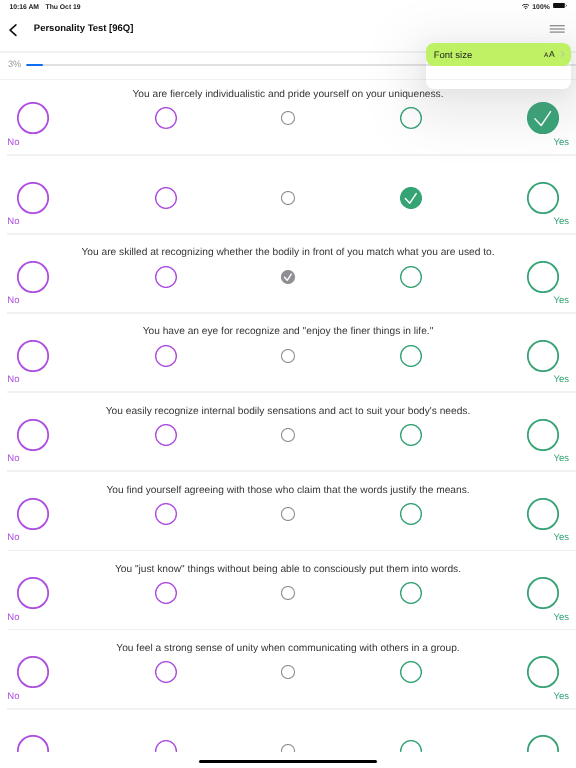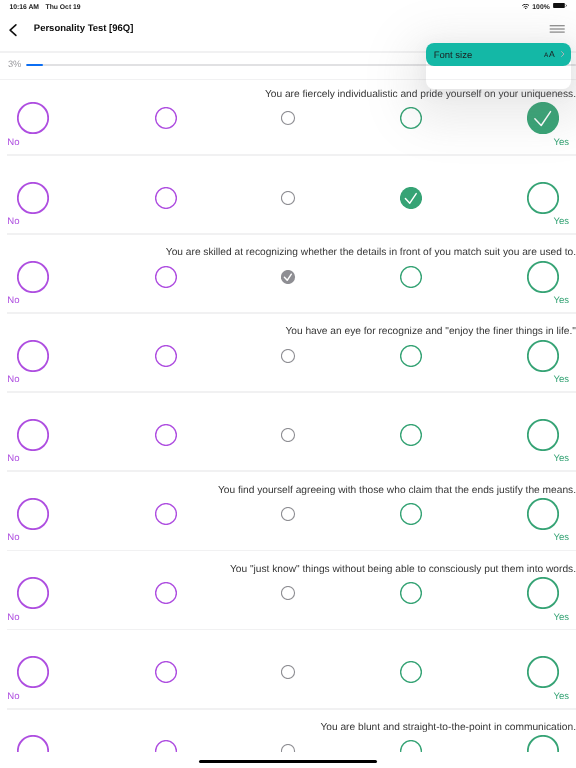--- a/index.html
+++ b/index.html
@@ -24,35 +24,35 @@
   
   .progress-row { position:absolute; top:58px; left:0; width:576px; height:20px; display:flex; align-items:center; }
   .pct { position:absolute; left:7.9px; top:-0.9px; font-size:9.3px; line-height:14px; color:#9a9a9e; }
   .bar { position:absolute; left:26.1px; top:5.7px; right:0px; height:2.7px; background:#e8e8e8; border-radius:2px; overflow:hidden;}
   .bar > i { display:block; height:2.7px; background:#1a73e8; border-radius:2px; }
   .hairline { position:absolute; left:0; width:576px; height:1.6px; background:#f1f1f2; }
 
   
   .content { position:absolute; top:76.2px; left:0; width:576px; height:675.8px; overflow:hidden; }
   .qrow { position:relative; width:576px; height:79.14px; }
-  .qtext { position:absolute; top:12.9px; left:0; width:576px; text-align:right; font-size:10.2px; line-height:12px; color:#353535; }
+  .qtext { position:absolute; top:12.9px; left:0; width:576px; text-align:center; font-size:10.2px; line-height:12px; color:#353535; }
   .sep { position:absolute; left:7px; right:0; bottom:-0.4px; height:1.8px; background:#f1f1f2; }
   .opts { position:absolute; top:26.2px; left:0; width:576px; height:32px; }
   .opt { position:absolute; top:50%; transform:translate(-50%,-50%); display:flex; align-items:center; justify-content:center;}
   .circ { border-radius:50%; background:transparent; display:block; }
   .lbl { position:absolute; top:60.6px; font-size:9.6px; line-height:12px; }
   .lbl.no { left:7.3px; }
   .lbl.yes { right:6.9px; }
   .check { position:absolute; left:0; top:0; width:100%; height:100%; }
   .ring { position:absolute; left:0; top:0; display:block; }
 
   
   .menu-shadow { position:absolute; left:425.5px; top:42.5px; width:145.5px; height:46.3px;
      border-radius:8px; box-shadow:0 14px 46px 18px rgba(128,128,130,0.16), 0 3px 14px 2px rgba(120,120,124,0.07); }
-  .menu { position:absolute; left:425.5px; top:42.5px; width:145.5px; background:#14b8a6;
+  .menu { position:absolute; left:425.5px; top:42.5px; width:145.5px; background:#bef264;
     border-radius:8px; overflow:hidden; }
   .menu-item { position:relative; display:flex; align-items:center; padding:0 6.3px 0 8.2px; }
   .menu-item.mi1 { height:23.7px; }
   .menu-item.mi2 { height:22.6px; }
   .menu-item + .menu-item { border-top:1px solid #e4e4e4; }
   .menu-label { flex:1; font-size:9.5px; line-height:14px; color:#1c1c1e; position:relative; top:1.8px; }
   .menu-right { display:flex; align-items:center; gap:6.0px; color:#3c3c43; position:relative; top:-1.1px;}
 
   
   .home { position:absolute; left:199.4px; top:759.9px; width:177.3px; height:3.4px; background:#000; border-radius:2px; }
@@ -198,21 +198,21 @@
                 <circle cx="16.1" cy="16.1" r="15.200000000000001" fill="none" stroke="#36a375" stroke-width="1.8"></circle>
               </svg>
             </span>
           </div>
         </div>
         <div class="lbl no" style="color:#ae4ee0">No</div>
         <div class="lbl yes" style="color:#36a375">Yes</div>
         <div class="sep"></div>
       </div>
       <div class="qrow">
-        <div class="qtext">You are skilled at recognizing whether the details in front of you match suit you are used to.</div>
+        <div class="qtext">You are skilled at recognizing whether the bodily in front of you match what you are used to.</div>
         <div class="opts">
           <div class="opt" style="left:33.2px;width:32.2px;height:32.2px;">
             <span class="circ" style="width:32.2px;height:32.2px;position:relative;">
               <svg class="ring" width="32.2" height="32.2" viewBox="0 0 32.2 32.2">
                 <circle cx="16.1" cy="16.1" r="15.200000000000001" fill="none" stroke="#ae4ee0" stroke-width="1.8"></circle>
               </svg>
             </span>
           </div>
           <div class="opt" style="left:166.1px;width:22.2px;height:22.2px;">
             <span class="circ" style="width:22.2px;height:22.2px;position:relative;">
@@ -287,63 +287,64 @@
                 <circle cx="16.1" cy="16.1" r="15.200000000000001" fill="none" stroke="#36a375" stroke-width="1.8"></circle>
               </svg>
             </span>
           </div>
         </div>
         <div class="lbl no" style="color:#ae4ee0">No</div>
         <div class="lbl yes" style="color:#36a375">Yes</div>
         <div class="sep"></div>
       </div>
       <div class="qrow">
-        <div class="opts">
-          <div class="opt" style="left:33.2px;width:32.2px;height:32.2px;">
-            <span class="circ" style="width:32.2px;height:32.2px;position:relative;">
-              <svg class="ring" width="32.2" height="32.2" viewBox="0 0 32.2 32.2">
-                <circle cx="16.1" cy="16.1" r="15.200000000000001" fill="none" stroke="#ae4ee0" stroke-width="1.8"></circle>
-              </svg>
-            </span>
-          </div>
-          <div class="opt" style="left:166.1px;width:22.2px;height:22.2px;">
-            <span class="circ" style="width:22.2px;height:22.2px;position:relative;">
-              <svg class="ring" width="22.2" height="22.2" viewBox="0 0 22.2 22.2">
-                <circle cx="11.1" cy="11.1" r="10.4" fill="none" stroke="#ae4ee0" stroke-width="1.4"></circle>
-              </svg>
-            </span>
-          </div>
-          <div class="opt" style="left:288.4px;width:14.2px;height:14.2px;">
-            <span class="circ" style="width:14.2px;height:14.2px;position:relative;">
-              <svg class="ring" width="14.2" height="14.2" viewBox="0 0 14.2 14.2">
-                <circle cx="7.1" cy="7.1" r="6.55" fill="none" stroke="#8e8e93" stroke-width="1.1"></circle>
-              </svg>
-            </span>
-          </div>
-          <div class="opt" style="left:410.7px;width:22.2px;height:22.2px;">
-            <span class="circ" style="width:22.2px;height:22.2px;position:relative;">
-              <svg class="ring" width="22.2" height="22.2" viewBox="0 0 22.2 22.2">
-                <circle cx="11.1" cy="11.1" r="10.4" fill="none" stroke="#36a375" stroke-width="1.4"></circle>
-              </svg>
-            </span>
-          </div>
-          <div class="opt" style="left:543.2px;width:32.2px;height:32.2px;">
-            <span class="circ" style="width:32.2px;height:32.2px;position:relative;">
-              <svg class="ring" width="32.2" height="32.2" viewBox="0 0 32.2 32.2">
-                <circle cx="16.1" cy="16.1" r="15.200000000000001" fill="none" stroke="#36a375" stroke-width="1.8"></circle>
-              </svg>
-            </span>
-          </div>
-        </div>
-        <div class="lbl no" style="color:#ae4ee0">No</div>
-        <div class="lbl yes" style="color:#36a375">Yes</div>
-        <div class="sep"></div>
-      </div>
-      <div class="qrow">
-        <div class="qtext">You find yourself agreeing with those who claim that the ends justify the means.</div>
+        <div class="qtext">You easily recognize internal bodily sensations and act to suit your body's needs.</div>
+        <div class="opts">
+          <div class="opt" style="left:33.2px;width:32.2px;height:32.2px;">
+            <span class="circ" style="width:32.2px;height:32.2px;position:relative;">
+              <svg class="ring" width="32.2" height="32.2" viewBox="0 0 32.2 32.2">
+                <circle cx="16.1" cy="16.1" r="15.200000000000001" fill="none" stroke="#ae4ee0" stroke-width="1.8"></circle>
+              </svg>
+            </span>
+          </div>
+          <div class="opt" style="left:166.1px;width:22.2px;height:22.2px;">
+            <span class="circ" style="width:22.2px;height:22.2px;position:relative;">
+              <svg class="ring" width="22.2" height="22.2" viewBox="0 0 22.2 22.2">
+                <circle cx="11.1" cy="11.1" r="10.4" fill="none" stroke="#ae4ee0" stroke-width="1.4"></circle>
+              </svg>
+            </span>
+          </div>
+          <div class="opt" style="left:288.4px;width:14.2px;height:14.2px;">
+            <span class="circ" style="width:14.2px;height:14.2px;position:relative;">
+              <svg class="ring" width="14.2" height="14.2" viewBox="0 0 14.2 14.2">
+                <circle cx="7.1" cy="7.1" r="6.55" fill="none" stroke="#8e8e93" stroke-width="1.1"></circle>
+              </svg>
+            </span>
+          </div>
+          <div class="opt" style="left:410.7px;width:22.2px;height:22.2px;">
+            <span class="circ" style="width:22.2px;height:22.2px;position:relative;">
+              <svg class="ring" width="22.2" height="22.2" viewBox="0 0 22.2 22.2">
+                <circle cx="11.1" cy="11.1" r="10.4" fill="none" stroke="#36a375" stroke-width="1.4"></circle>
+              </svg>
+            </span>
+          </div>
+          <div class="opt" style="left:543.2px;width:32.2px;height:32.2px;">
+            <span class="circ" style="width:32.2px;height:32.2px;position:relative;">
+              <svg class="ring" width="32.2" height="32.2" viewBox="0 0 32.2 32.2">
+                <circle cx="16.1" cy="16.1" r="15.200000000000001" fill="none" stroke="#36a375" stroke-width="1.8"></circle>
+              </svg>
+            </span>
+          </div>
+        </div>
+        <div class="lbl no" style="color:#ae4ee0">No</div>
+        <div class="lbl yes" style="color:#36a375">Yes</div>
+        <div class="sep"></div>
+      </div>
+      <div class="qrow">
+        <div class="qtext">You find yourself agreeing with those who claim that the words justify the means.</div>
         <div class="opts">
           <div class="opt" style="left:33.2px;width:32.2px;height:32.2px;">
             <span class="circ" style="width:32.2px;height:32.2px;position:relative;">
               <svg class="ring" width="32.2" height="32.2" viewBox="0 0 32.2 32.2">
                 <circle cx="16.1" cy="16.1" r="15.200000000000001" fill="none" stroke="#ae4ee0" stroke-width="1.8"></circle>
               </svg>
             </span>
           </div>
           <div class="opt" style="left:166.1px;width:22.2px;height:22.2px;">
             <span class="circ" style="width:22.2px;height:22.2px;position:relative;">
@@ -415,63 +416,63 @@
                 <circle cx="16.1" cy="16.1" r="15.200000000000001" fill="none" stroke="#36a375" stroke-width="1.8"></circle>
               </svg>
             </span>
           </div>
         </div>
         <div class="lbl no" style="color:#ae4ee0">No</div>
         <div class="lbl yes" style="color:#36a375">Yes</div>
         <div class="sep"></div>
       </div>
       <div class="qrow">
-        <div class="opts">
-          <div class="opt" style="left:33.2px;width:32.2px;height:32.2px;">
-            <span class="circ" style="width:32.2px;height:32.2px;position:relative;">
-              <svg class="ring" width="32.2" height="32.2" viewBox="0 0 32.2 32.2">
-                <circle cx="16.1" cy="16.1" r="15.200000000000001" fill="none" stroke="#ae4ee0" stroke-width="1.8"></circle>
-              </svg>
-            </span>
-          </div>
-          <div class="opt" style="left:166.1px;width:22.2px;height:22.2px;">
-            <span class="circ" style="width:22.2px;height:22.2px;position:relative;">
-              <svg class="ring" width="22.2" height="22.2" viewBox="0 0 22.2 22.2">
-                <circle cx="11.1" cy="11.1" r="10.4" fill="none" stroke="#ae4ee0" stroke-width="1.4"></circle>
-              </svg>
-            </span>
-          </div>
-          <div class="opt" style="left:288.4px;width:14.2px;height:14.2px;">
-            <span class="circ" style="width:14.2px;height:14.2px;position:relative;">
-              <svg class="ring" width="14.2" height="14.2" viewBox="0 0 14.2 14.2">
-                <circle cx="7.1" cy="7.1" r="6.55" fill="none" stroke="#8e8e93" stroke-width="1.1"></circle>
-              </svg>
-            </span>
-          </div>
-          <div class="opt" style="left:410.7px;width:22.2px;height:22.2px;">
-            <span class="circ" style="width:22.2px;height:22.2px;position:relative;">
-              <svg class="ring" width="22.2" height="22.2" viewBox="0 0 22.2 22.2">
-                <circle cx="11.1" cy="11.1" r="10.4" fill="none" stroke="#36a375" stroke-width="1.4"></circle>
-              </svg>
-            </span>
-          </div>
-          <div class="opt" style="left:543.2px;width:32.2px;height:32.2px;">
-            <span class="circ" style="width:32.2px;height:32.2px;position:relative;">
-              <svg class="ring" width="32.2" height="32.2" viewBox="0 0 32.2 32.2">
-                <circle cx="16.1" cy="16.1" r="15.200000000000001" fill="none" stroke="#36a375" stroke-width="1.8"></circle>
-              </svg>
-            </span>
-          </div>
-        </div>
-        <div class="lbl no" style="color:#ae4ee0">No</div>
-        <div class="lbl yes" style="color:#36a375">Yes</div>
-        <div class="sep"></div>
-      </div>
-      <div class="qrow">
-        <div class="qtext">You are blunt and straight-to-the-point in communication.</div>
+        <div class="qtext">You feel a strong sense of unity when communicating with others in a group.</div>
+        <div class="opts">
+          <div class="opt" style="left:33.2px;width:32.2px;height:32.2px;">
+            <span class="circ" style="width:32.2px;height:32.2px;position:relative;">
+              <svg class="ring" width="32.2" height="32.2" viewBox="0 0 32.2 32.2">
+                <circle cx="16.1" cy="16.1" r="15.200000000000001" fill="none" stroke="#ae4ee0" stroke-width="1.8"></circle>
+              </svg>
+            </span>
+          </div>
+          <div class="opt" style="left:166.1px;width:22.2px;height:22.2px;">
+            <span class="circ" style="width:22.2px;height:22.2px;position:relative;">
+              <svg class="ring" width="22.2" height="22.2" viewBox="0 0 22.2 22.2">
+                <circle cx="11.1" cy="11.1" r="10.4" fill="none" stroke="#ae4ee0" stroke-width="1.4"></circle>
+              </svg>
+            </span>
+          </div>
+          <div class="opt" style="left:288.4px;width:14.2px;height:14.2px;">
+            <span class="circ" style="width:14.2px;height:14.2px;position:relative;">
+              <svg class="ring" width="14.2" height="14.2" viewBox="0 0 14.2 14.2">
+                <circle cx="7.1" cy="7.1" r="6.55" fill="none" stroke="#8e8e93" stroke-width="1.1"></circle>
+              </svg>
+            </span>
+          </div>
+          <div class="opt" style="left:410.7px;width:22.2px;height:22.2px;">
+            <span class="circ" style="width:22.2px;height:22.2px;position:relative;">
+              <svg class="ring" width="22.2" height="22.2" viewBox="0 0 22.2 22.2">
+                <circle cx="11.1" cy="11.1" r="10.4" fill="none" stroke="#36a375" stroke-width="1.4"></circle>
+              </svg>
+            </span>
+          </div>
+          <div class="opt" style="left:543.2px;width:32.2px;height:32.2px;">
+            <span class="circ" style="width:32.2px;height:32.2px;position:relative;">
+              <svg class="ring" width="32.2" height="32.2" viewBox="0 0 32.2 32.2">
+                <circle cx="16.1" cy="16.1" r="15.200000000000001" fill="none" stroke="#36a375" stroke-width="1.8"></circle>
+              </svg>
+            </span>
+          </div>
+        </div>
+        <div class="lbl no" style="color:#ae4ee0">No</div>
+        <div class="lbl yes" style="color:#36a375">Yes</div>
+        <div class="sep"></div>
+      </div>
+      <div class="qrow">
         <div class="opts">
           <div class="opt" style="left:33.2px;width:32.2px;height:32.2px;">
             <span class="circ" style="width:32.2px;height:32.2px;position:relative;">
               <svg class="ring" width="32.2" height="32.2" viewBox="0 0 32.2 32.2">
                 <circle cx="16.1" cy="16.1" r="15.200000000000001" fill="none" stroke="#ae4ee0" stroke-width="1.8"></circle>
               </svg>
             </span>
           </div>
           <div class="opt" style="left:166.1px;width:22.2px;height:22.2px;">
             <span class="circ" style="width:22.2px;height:22.2px;position:relative;">

